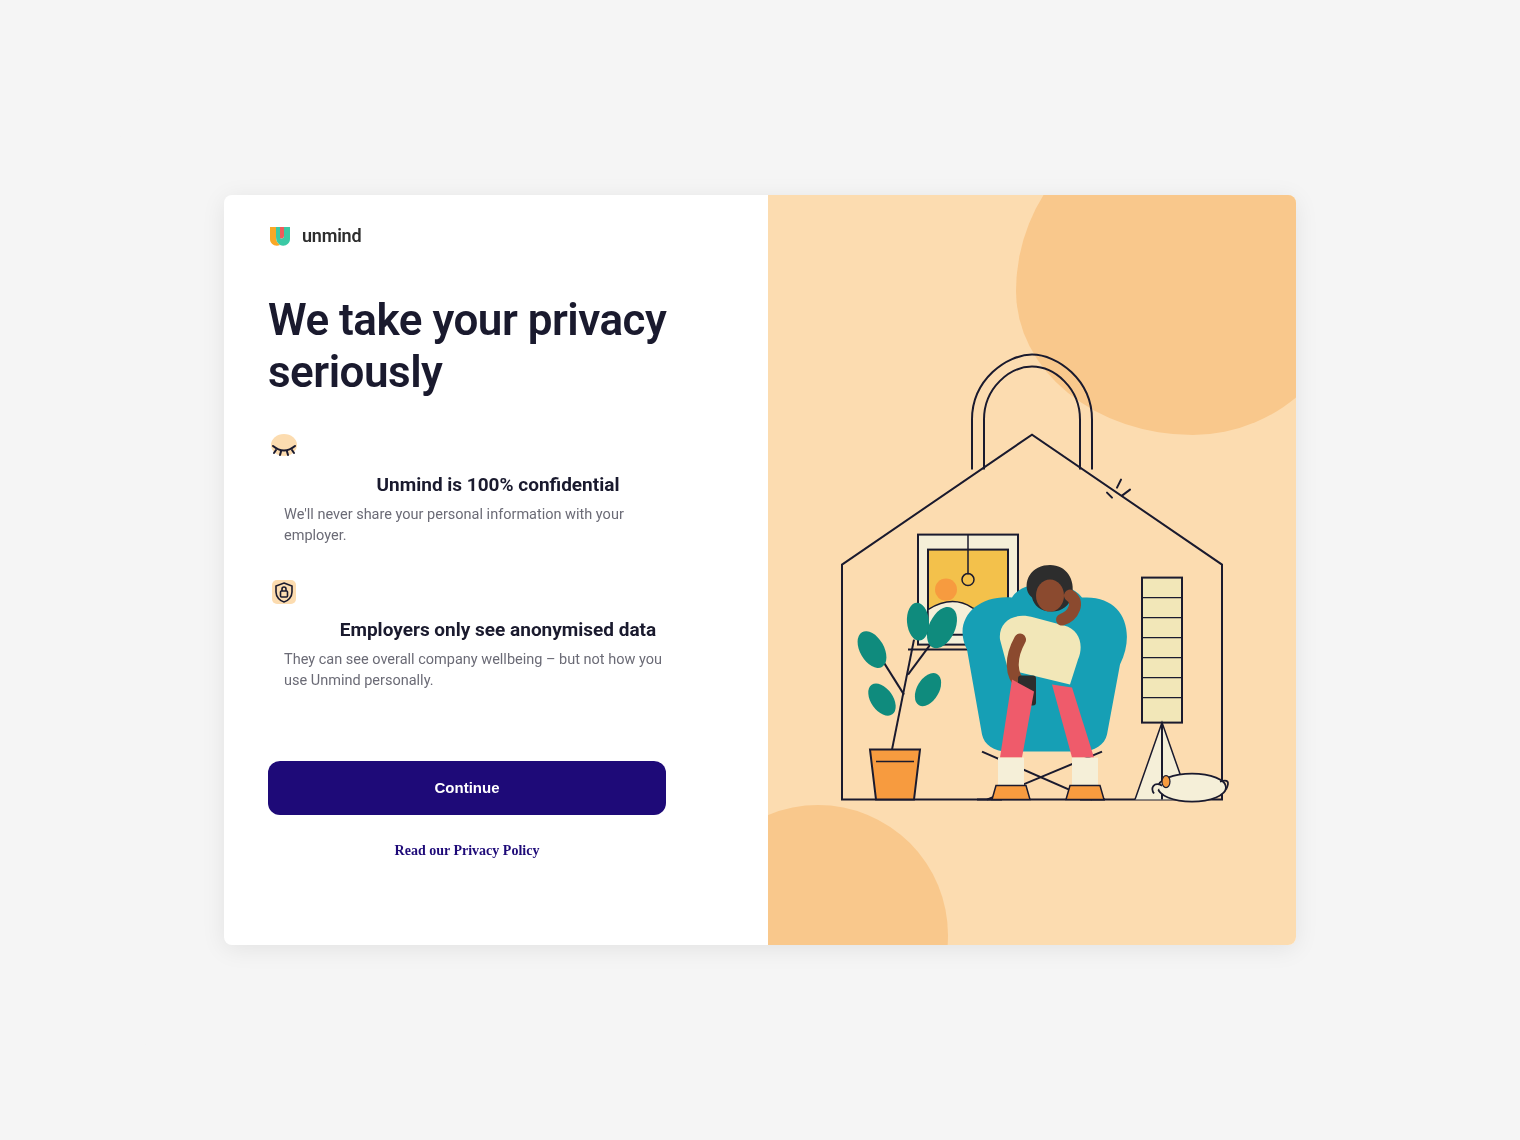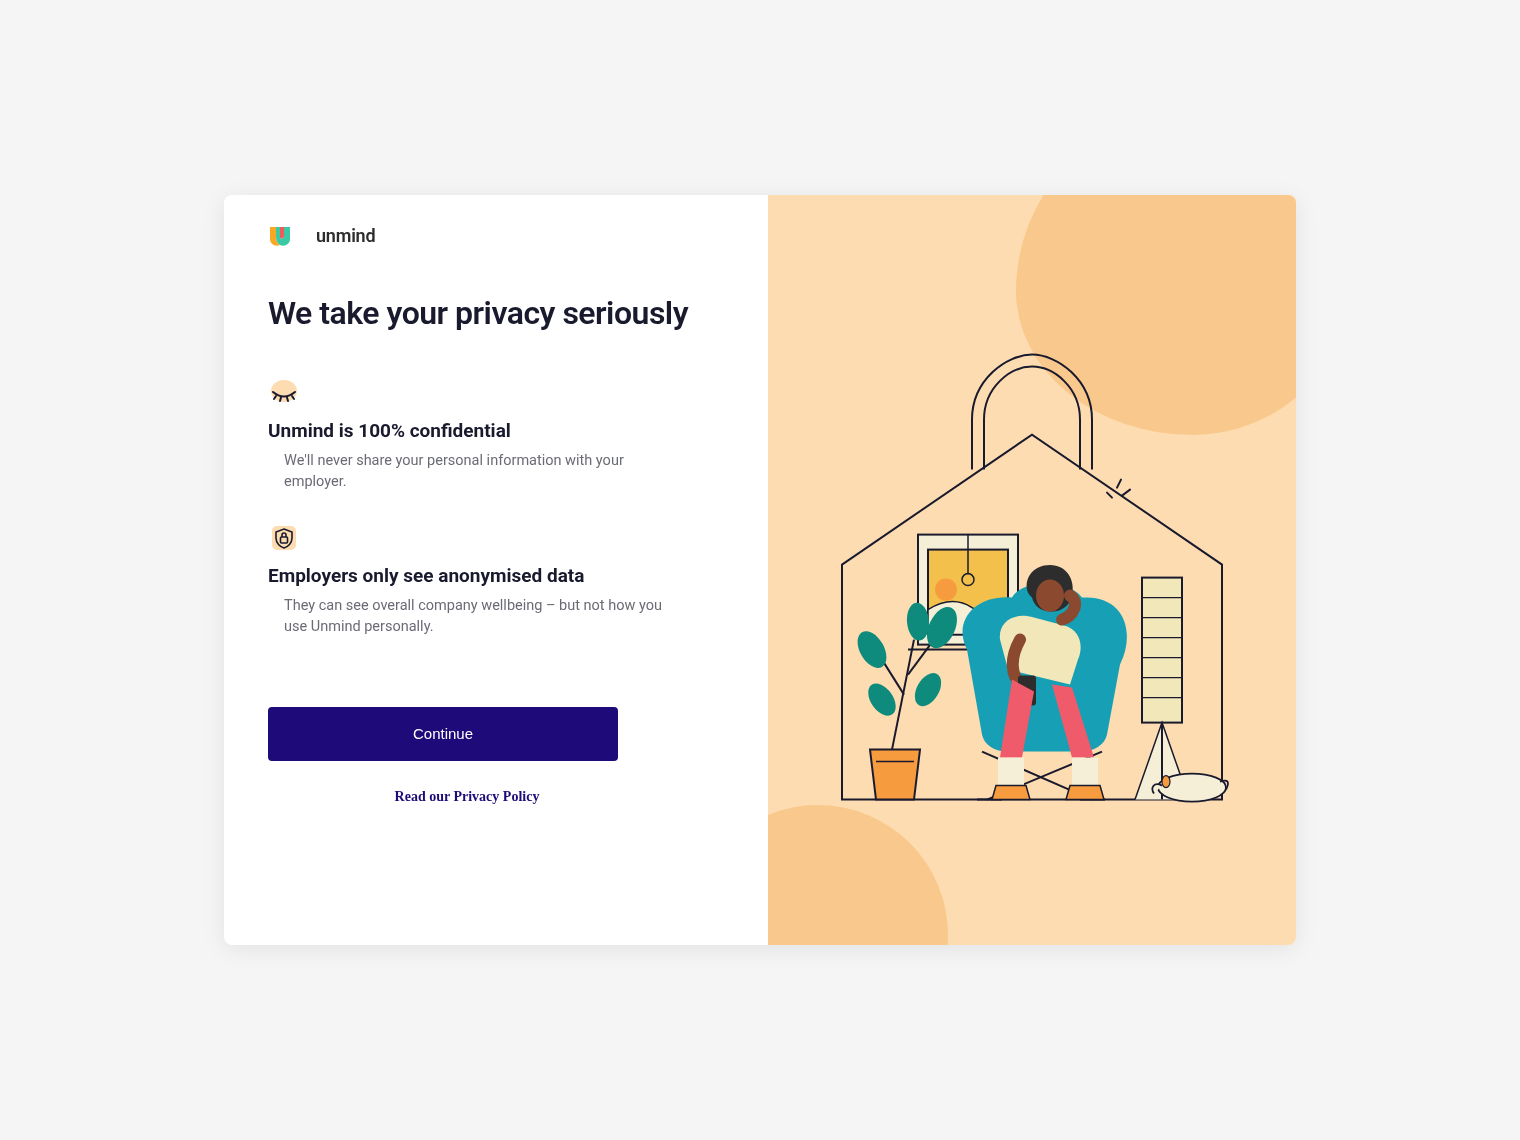--- a/index.html
+++ b/index.html
@@ -32,76 +32,77 @@
   }
   .left {
     width: 544px;
     padding: 28px 40px 40px 44px;
     display: flex;
     flex-direction: column;
   }
   .logo-row {
     display: flex;
     align-items: center;
-    gap: 24px;
+    gap: 10px;
     margin-bottom: 48px;
   }
   .logo-mark {
     width: 24px;
     height: 24px;
     display: inline-block;
   }
   .logo-text {
     font-size: 18px;
     font-weight: 600;
     color: #2d2d2d;
     letter-spacing: -0.2px;
   }
   .headline {
-    font-size: 32px;
+    font-size: 44px;
     line-height: 1.18;
     font-weight: 600;
     color: #1a1a2e;
-    margin-bottom: 44px;
+    margin-bottom: 32px;
     letter-spacing: -0.5px;
   }
   .feature {
     margin-bottom: 30px;
   }
   .feature-icon {
     width: 32px;
     height: 32px;
     margin-bottom: 10px;
     display: block;
   }
   .feature-title {
     font-size: 19px;
     font-weight: 700;
     color: #1a1a2e;
     margin-bottom: 8px;
+    text-align: center;
   }
   .feature-desc {
     font-size: 14.5px;
     line-height: 1.45;
     color: #6b6b76;
     max-width: 400px;
     margin-left: 16px;
   }
   .actions {
     margin-top: 40px;
   }
   .btn-primary {
-    width: 350px;
+    width: 398px;
     height: 54px;
     background: #1e0a78;
     color: #fff;
     border: none;
-    border-radius: 4px;
+    border-radius: 12px;
     font-size: 15px;
-    font-weight: 400;
+    font-weight: 700;
     cursor: pointer;
     display: flex;
     align-items: center;
     justify-content: center;
   }
   .link-secondary {
     display: block;
     width: 398px;
     text-align: center;
     margin-top: 28px;

